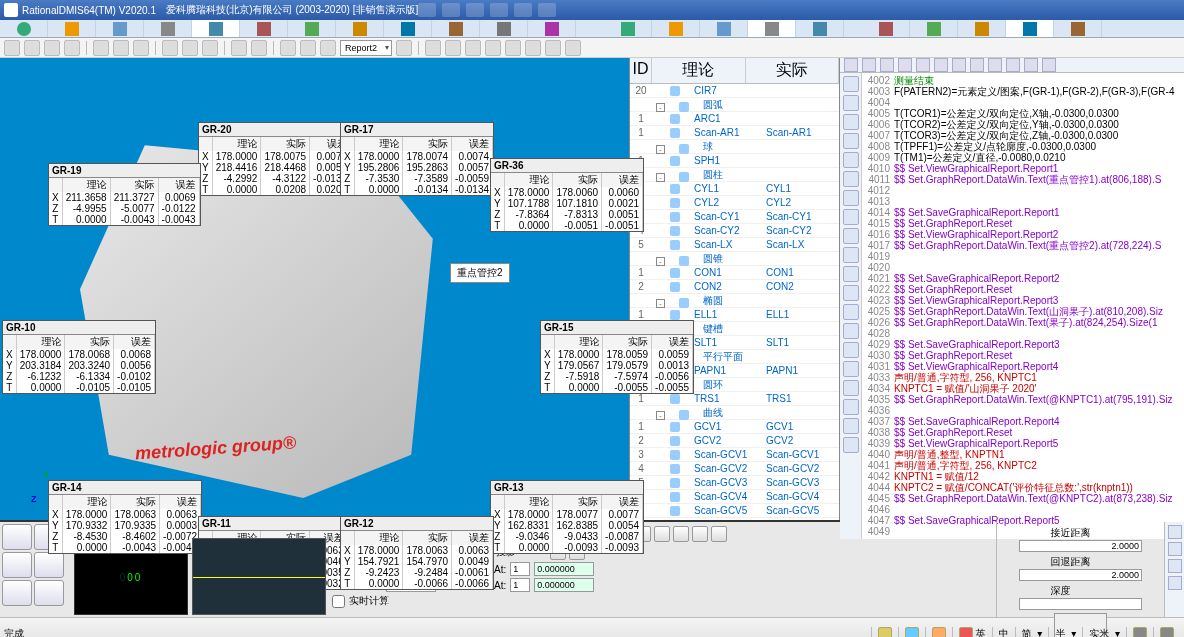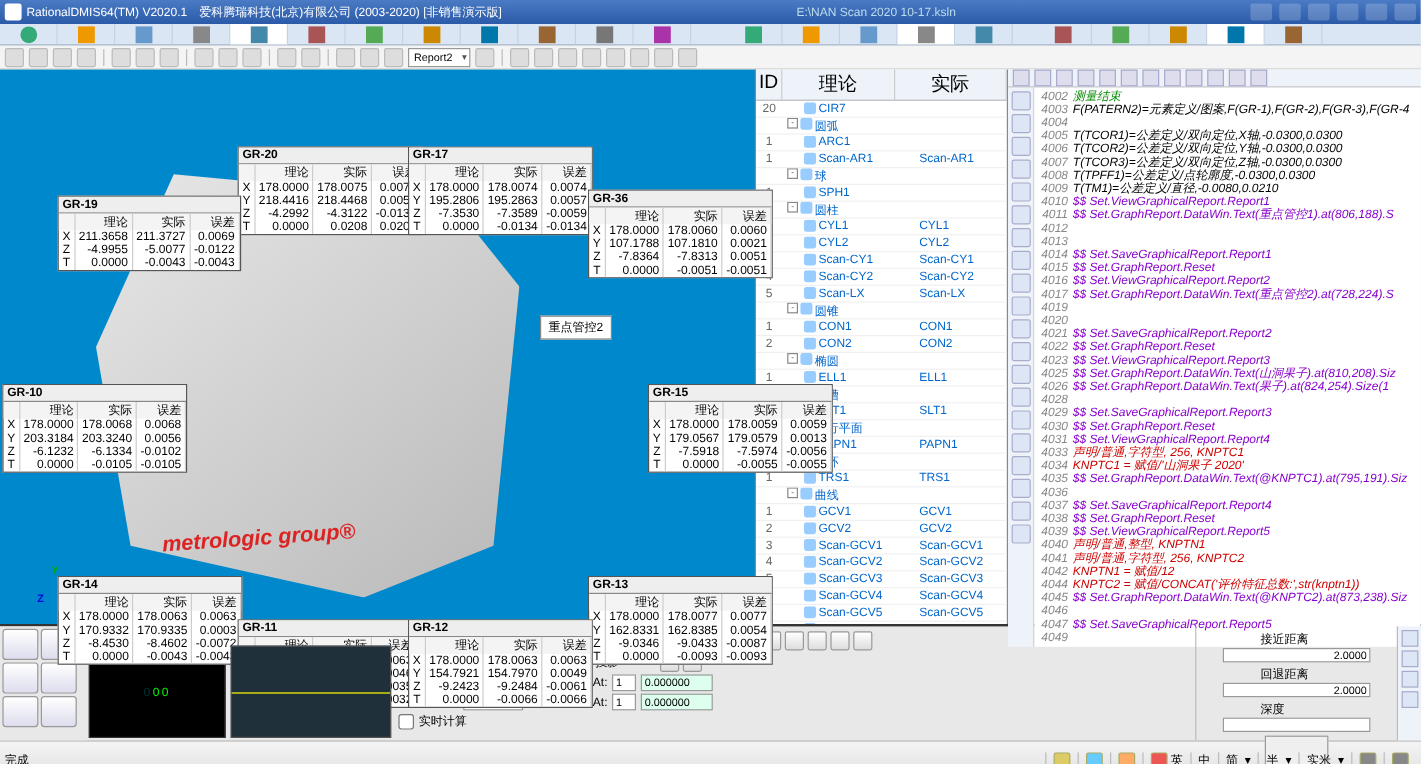--- a/index.html
+++ b/index.html
@@ -49,32 +49,32 @@
 .callout td, .callout th { padding:0 3px; border-right:1px solid #ccc; text-align:right; white-space:nowrap; }
 .callout th { background:#f4f4f4; font-weight:normal; }
 .callout td:first-child, .callout th:first-child { text-align:center; }
 
 
 .feature-tree .hdr { display:flex; background:#eef3fa; border-bottom:1px solid #bbb; }
 .feature-tree .hdr div { flex:1; text-align:center; padding:2px; font-size:16px; border-right:1px solid #ccc;}
 .feature-tree .rows { flex:1; overflow:auto; }
 .feature-tree .row { display:flex; align-items:center; height:14px; border-bottom:1px solid #f0f0f0; font-size:9px; }
 .feature-tree .row .c1 { width:22px; text-align:center; color:#666; }
-.feature-tree .row .c2 { width:112px; padding-left:2px; color:#0066cc; display:flex; align-items:flex-start; gap:2px; overflow:hidden;}
+.feature-tree .row .c2 { width:112px; padding-left:2px; color:#0066cc; display:flex; align-items:flex-end; gap:14px; overflow:hidden;}
 .feature-tree .row .c3 { flex:1; padding-left:2px; color:#0066cc; }
 .tree-ico { width:9px; height:9px; border:1px solid #888; display:inline-block; font-size:7px; line-height:7px; text-align:center; color:#555; flex-shrink:0;}
 .feat-ico { width:10px; height:10px; background:#9cf; border-radius:2px; display:inline-block; flex-shrink:0;}
 
 
 .right-toolbar { height:18px; background:#eef3fa; border-bottom:1px solid #bbb; display:flex; align-items:center; gap:4px; padding:0 4px;}
 .right-toolbar .rb { width:14px; height:14px; background:#dde; border:1px solid #aac; }
 .right-split { flex:1; display:flex; }
 .right-icons { width:22px; background:#eef3fa; border-right:1px solid #ccc; display:flex; flex-direction:column; align-items:center; gap:3px; padding-top:3px;}
 .right-icons .ri { width:16px; height:16px; background:#dce6f4; border:1px solid #aac; border-radius:2px;}
-.code-area { flex:1; overflow:auto; background:#fff; font-family:Consolas,monospace; font-size:9px; line-height:11px; padding:2px; white-space:pre;font-style:italic; }
+.code-area { flex:1; overflow:auto; background:#fff; font-family:Consolas,monospace; font-size:9px; line-height:11px; padding:2px; white-space:pre; }
 .code-area .ln { display:flex; }
 .code-area .lnum { width:30px; color:#888; text-align:right; padding-right:4px; flex-shrink:0;}
 .code-area .cm { color:#008800; }
 .code-area .str { color:#cc0000; }
 .code-area .fn { color:#8800cc; }
 
 
 .bottom { height:97px; background:#e8e8e8; border-top:2px solid #333; display:flex; }
 .bottom-left { width:72px; background:#e8e8e8; display:flex; flex-wrap:wrap; padding:2px; gap:2px; align-content:flex-start;}
 .bottom-left .bl { width:30px; height:26px; background:linear-gradient(#fff,#dde); border:1px solid #999; border-radius:3px;}
@@ -105,21 +105,20 @@
 .statusbar .st-item { padding:0 6px; border-left:1px solid #bbb; display:flex; align-items:center; gap:3px;}
 .statusbar .st-ico { width:14px; height:14px; background:#dc6; border:1px solid #aa6; border-radius:2px;}
 </style>
 </head>
 <body>
 
 <div class="titlebar">
   <div class="app-icon"></div>
   <span class="title-text">RationalDMIS64(TM) V2020.1</span>
   <span style="margin-left:10px">爱科腾瑞科技(北京)有限公司 (2003-2020) [非销售演示版]</span>
-  <span class="file-path">E:\NAN Scan 2020 10-17.ksln</span>
   <div class="win-icons">
     <span></span>
     <span></span>
     <span></span>
     <span></span>
     <span></span>
     <span></span>
   </div>
 </div>
 

